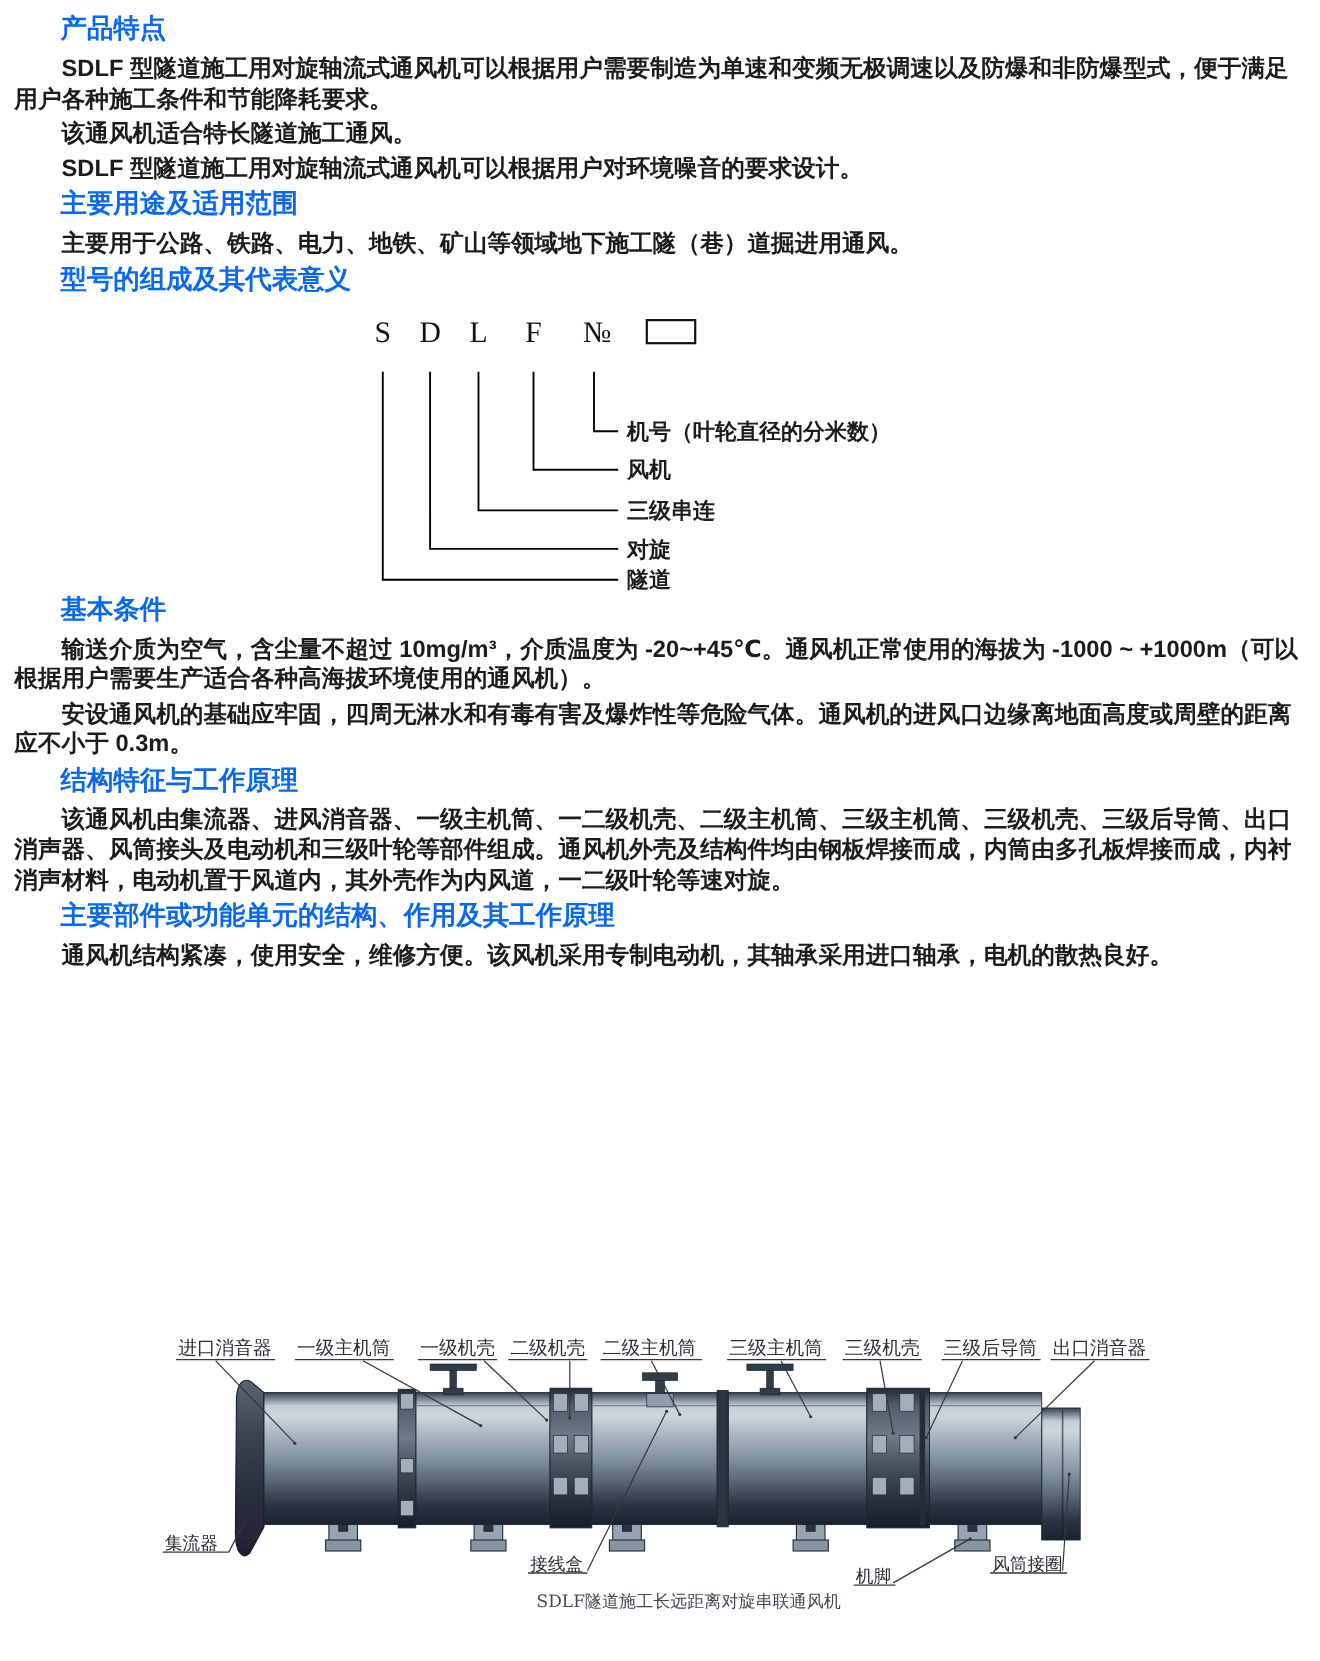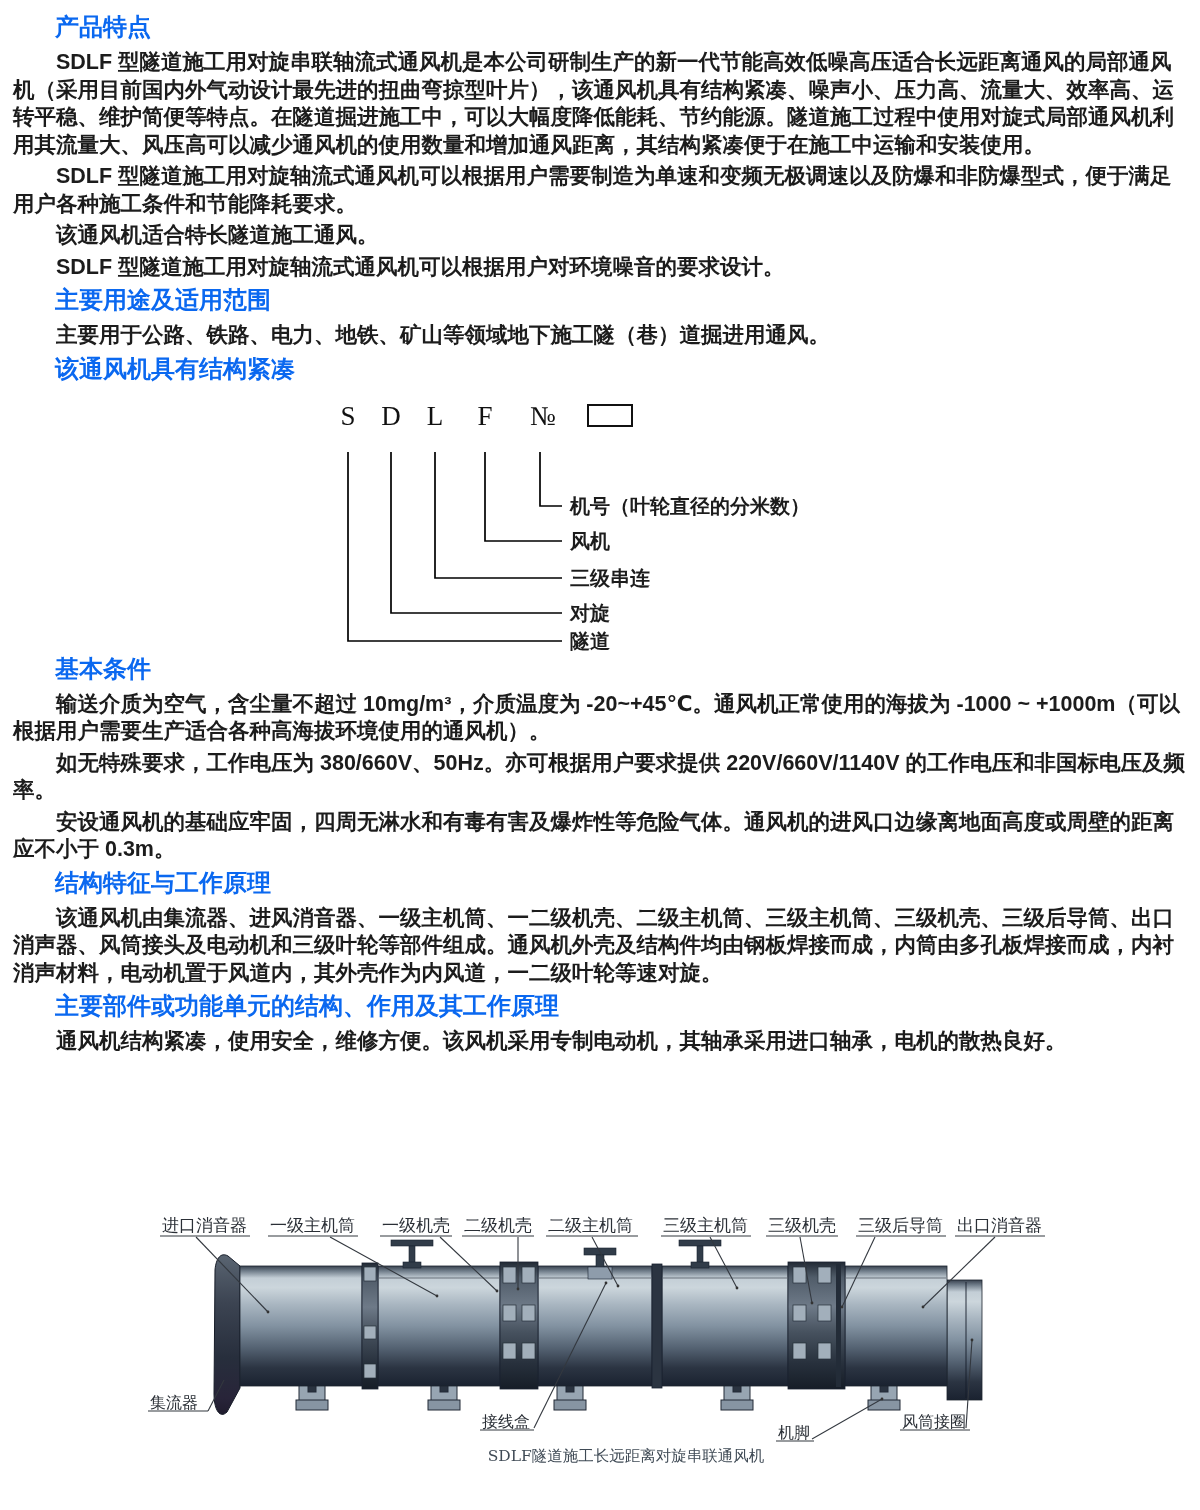--- a/index.html
+++ b/index.html
@@ -19,29 +19,28 @@
   .ul{stroke:#33383f;stroke-width:1.2;}
   .cap{font-family:"DejaVu Serif","Liberation Serif",serif;font-size:15.5px;fill:#3f4a55;}
   .fanAbs{position:absolute;left:0;top:1200px;}
 </style>
 </head>
 <body>
 
 <div class="content">
 
   <h2 class="sec first">产品特点</h2>
-  <p class="body">SDLF 型隧道施工用对旋串联轴流式通风机是本公司研制生产的新一代节能高效低噪高压适合长远距离通风的局部通风机（采用目前国内外气动设计最先进的扭曲弯掠型叶片），该通风机具有结构紧凑、噪声小、压力高、流量大、效率高、运转平稳、维护简便等特点。在隧道掘进施工中，可以大幅度降低能耗、节约能源。隧道施工过程中使用对旋式局部通风机利用其流量大、风压高可以减少通风机的使用数量和增加通风距离，其结构紧凑便于在施工中运输和安装使用。</p>
   <p class="body">SDLF 型隧道施工用对旋轴流式通风机可以根据用户需要制造为单速和变频无极调速以及防爆和非防爆型式，便于满足用户各种施工条件和节能降耗要求。</p>
   <p class="body">该通风机适合特长隧道施工通风。</p>
   <p class="body">SDLF 型隧道施工用对旋轴流式通风机可以根据用户对环境噪音的要求设计。</p>
 
   <h2 class="sec">主要用途及适用范围</h2>
   <p class="body">主要用于公路、铁路、电力、地铁、矿山等领域地下施工隧（巷）道掘进用通风。</p>
 
-  <h2 class="sec">该通风机具有结构紧凑</h2>
+  <h2 class="sec">型号的组成及其代表意义</h2>
 
   <svg width="1200" height="262" viewBox="0 443 1200 262">
     <g>
       <text class="mletter" text-anchor="middle" x="348" y="477">S</text>
       <text class="mletter" text-anchor="middle" x="391" y="477">D</text>
       <text class="mletter" text-anchor="middle" x="435" y="477">L</text>
       <text class="mletter" text-anchor="middle" x="485" y="477">F</text>
       <text class="mletter" text-anchor="middle" x="543" y="477">№</text>
     </g>
     <rect x="588" y="457" width="44" height="21" fill="none" stroke="#111" stroke-width="2"></rect>
@@ -56,21 +55,20 @@
       <text class="mlabel" x="570" y="565">机号（叶轮直径的分米数）</text>
       <text class="mlabel" x="570" y="600">风机</text>
       <text class="mlabel" x="570" y="637">三级串连</text>
       <text class="mlabel" x="570" y="672">对旋</text>
       <text class="mlabel" x="570" y="700">隧道</text>
     </g>
   </svg>
 
   <h2 class="sec">基本条件</h2>
   <p class="body">输送介质为空气，含尘量不超过 10mg/m³，介质温度为 -20~+45℃。通风机正常使用的海拔为 -1000 ~ +1000m（可以根据用户需要生产适合各种高海拔环境使用的通风机）。</p>
-  <p class="body">如无特殊要求，工作电压为 380/660V、50Hz。亦可根据用户要求提供 220V/660V/1140V 的工作电压和非国标电压及频率。</p>
   <p class="body">安设通风机的基础应牢固，四周无淋水和有毒有害及爆炸性等危险气体。通风机的进风口边缘离地面高度或周壁的距离应不小于 0.3m。</p>
 
   <h2 class="sec">结构特征与工作原理</h2>
   <p class="body">该通风机由集流器、进风消音器、一级主机筒、一二级机壳、二级主机筒、三级主机筒、三级机壳、三级后导筒、出口消声器、风筒接头及电动机和三级叶轮等部件组成。通风机外壳及结构件均由钢板焊接而成，内筒由多孔板焊接而成，内衬消声材料，电动机置于风道内，其外壳作为内风道，一二级叶轮等速对旋。</p>
 
   <h2 class="sec">主要部件或功能单元的结构、作用及其工作原理</h2>
   <p class="body">通风机结构紧凑，使用安全，维修方便。该风机采用专制电动机，其轴承采用进口轴承，电机的散热良好。</p>
 </div>
 
 <svg class="fanAbs" width="1200" height="310" viewBox="0 1200 1200 310">

